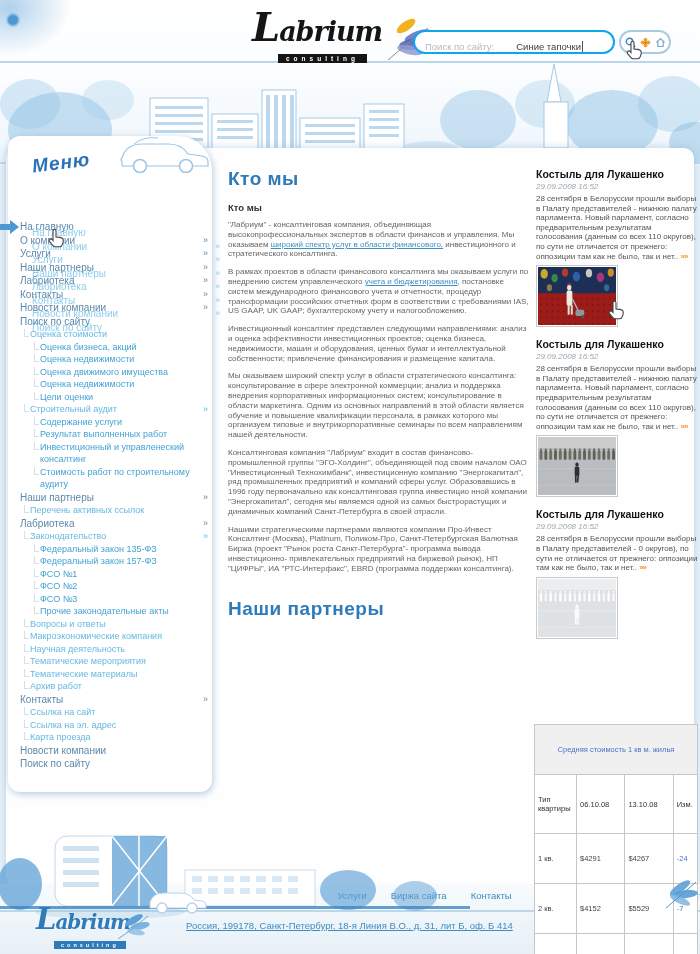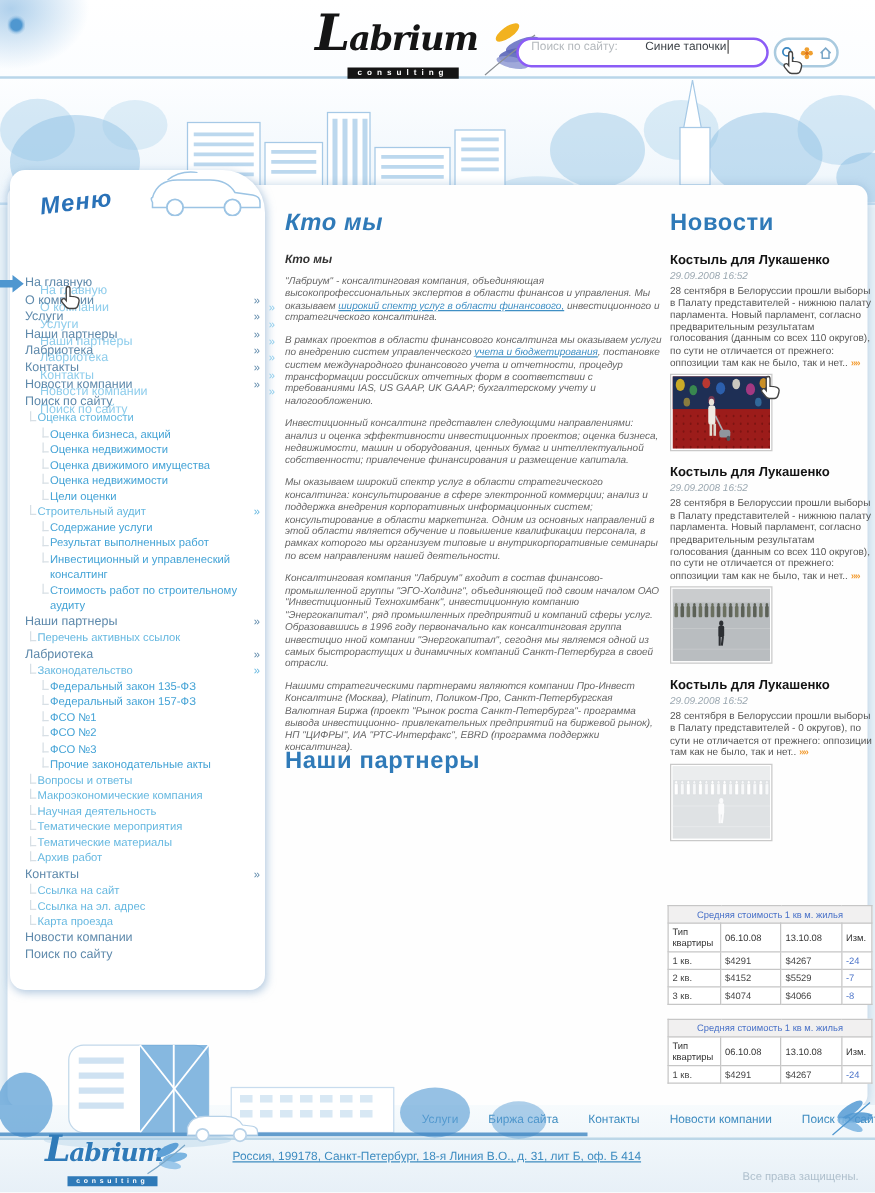--- a/index.html
+++ b/index.html
@@ -16,21 +16,21 @@
 
   .logo{position:absolute;left:252px;top:12px;z-index:5;width:170px;}
   .logo-name{display:block;font-family:"DejaVu Serif",serif;font-style:italic;font-weight:bold;
     font-size:27px;line-height:30px;color:#151515;letter-spacing:-1px;}
   .logo-name::first-letter{font-size:40px;}
   .logo-tag{display:inline-block;margin-left:26px;margin-top:-6px;background:#151515;color:#fff;
     font-size:6.5px;font-weight:bold;letter-spacing:4px;padding:1px 8px;text-transform:lowercase;}
   .logo-flower{position:absolute;right:-14px;top:4px;}
 
   .search{position:absolute;left:413px;top:30px;width:198px;height:20px;z-index:5;background:#fff;
-    border:2px solid #8b5cf6;border-radius:12px;display:flex;align-items:flex-start;font-size:9.5px;}
+    border:2px solid #0ea5e9;border-radius:12px;display:flex;align-items:flex-end;font-size:9.5px;}
   .s-label{color:#b4b9bd;margin-left:10px;}
   .s-value{color:#3c4247;margin-left:22px;}
   .caret{display:inline-block;width:1px;height:11px;background:#555;margin-left:1px;}
   .sbtns{position:absolute;left:619px;top:30px;width:48px;height:20px;z-index:5;background:#fff;
     border:2px solid #a9cadf;border-radius:12px;display:flex;align-items:center;justify-content:center;gap:3px;}
   .sbtn{display:inline-flex;width:12px;height:12px;align-items:center;justify-content:center;}
 
   
   .heroband{position:absolute;left:0;top:62px;width:700px;height:104px;z-index:1;
     background:linear-gradient(#fdfeff,#edf5fb);}
@@ -50,42 +50,42 @@
   .menu li{position:relative;display:block;padding-right:12px;cursor:pointer;}
   .menu li[data-level="0"]{font-size:10px;line-height:13.5px;color:#5e89ab;}
   .menu li[data-level="1"]{font-size:9px;line-height:12.5px;color:#66b8e0;margin-left:10px;}
   .menu li[data-level="2"]{font-size:9px;line-height:12.5px;color:#44a3d6;margin-left:20px;}
   .menu li[data-level="1"]::before,.menu li[data-level="2"]::before{content:"";position:absolute;
     left:-6px;top:1px;width:4px;height:7px;border-left:1px solid #d7dfe5;border-bottom:1px solid #d7dfe5;}
   .menu .arrow{position:absolute;right:0;top:0;font-size:9px;}
   .menu.ghost li{color:#8ecdec !important;}
 
   
-  .who{position:absolute;left:228px;top:168px;width:302px;z-index:3;font-style:italic;}
+  .who{position:absolute;left:228px;top:168px;width:302px;z-index:3;}
   .section-title{margin:0 0 12px;font-size:19px;font-weight:bold;color:#2f7ab8;letter-spacing:.5px;}
   .who-sub{margin:0 0 7px;font-size:9.5px;font-weight:bold;color:#333;}
   .para{margin:0 0 8px;font-size:8px;line-height:9.8px;color:#666;}
   .para span[data-link="true"]{color:#3f8fc4;text-decoration:underline;cursor:pointer;}
 
   .partners{position:absolute;left:228px;top:598px;width:302px;z-index:3;}
   .pgrid{display:grid;grid-template-columns:repeat(4,1fr);column-gap:2px;row-gap:5px;margin-top:9px;}
 
   
   .newscol{position:absolute;left:536px;top:168px;width:162px;z-index:3;}
   .news-item{margin-bottom:11px;}
   .news-item h3{margin:0 0 2px;font-size:10.5px;color:#141414;}
   .news-date{font-size:8px;font-style:italic;color:#9aa7b0;margin-bottom:3px;}
   .news-text{font-size:8px;line-height:9.6px;color:#555;}
   .news-more{color:#f29a2e;font-weight:bold;font-size:8px;letter-spacing:-1px;cursor:pointer;}
   .news-photo{width:78px;height:58px;border:1px solid #c9c9c9;background:#fff;padding:1px;margin-top:4px;}
   .news-photo svg{display:block;width:100%;height:100%;}
 
   .tables{position:absolute;left:534px;top:724px;width:164px;z-index:3;}
   .htable{width:100%;border-collapse:collapse;font-size:7.5px;color:#444;background:#fff;margin-bottom:11px;}
-  .htable td,.htable th{border:1px solid #c6c6c6;padding:2px 3px;text-align:left;font-weight:normal;vertical-align:middle;}
+  .htable td,.htable th{border:1px solid #c6c6c6;padding:20px 3px;text-align:left;font-weight:normal;vertical-align:middle;}
   .htable .ttl{text-align:center;background:#f1f0f0;color:#333;}
   .htable td:last-child{color:#4a72c8;}
   .htable th{color:#333;}
 
   
   .footer{position:absolute;left:0;top:884px;width:700px;height:70px;z-index:2;
     background:linear-gradient(#f7fbfd,#e7f0f7);}
   .fnav{position:absolute;left:186px;top:6px;display:flex;gap:24px;margin:0;padding:0;list-style:none;
     font-size:9.5px;color:#3e8cc0;white-space:nowrap;}
   .fnav li{cursor:pointer;}
@@ -343,21 +343,20 @@
   </div>
 
   <div class="partners">
     <h1 class="section-title">Наши партнеры</h1>
     <div class="pgrid">
       
     </div>
   </div>
 
   <div class="newscol">
-    <h1 class="section-title">Новости</h1>
 
       <article class="news-item">
         <h3>Костыль для Лукашенко</h3>
         <div class="news-date">29.09.2008 16:52</div>
         <div class="news-text"><span>28 сентября в Белоруссии прошли выборы в Палату представителей - нижнюю палату парламента. Новый парламент, согласно предварительным результатам голосования (данным со всех 110 округов), по сути не отличается от прежнего: оппозиции там как не было, так и нет..</span> <span class="news-more">»»</span></div>
         <div class="news-photo">
           <svg viewBox="0 0 150 84" preserveAspectRatio="none">
     <rect width="150" height="84" fill="#9c1c1a"></rect>
     <rect width="150" height="38" fill="#1e2f55"></rect>
     <circle cx="12" cy="10" r="7" fill="#e8c020" opacity=".85"></circle>

